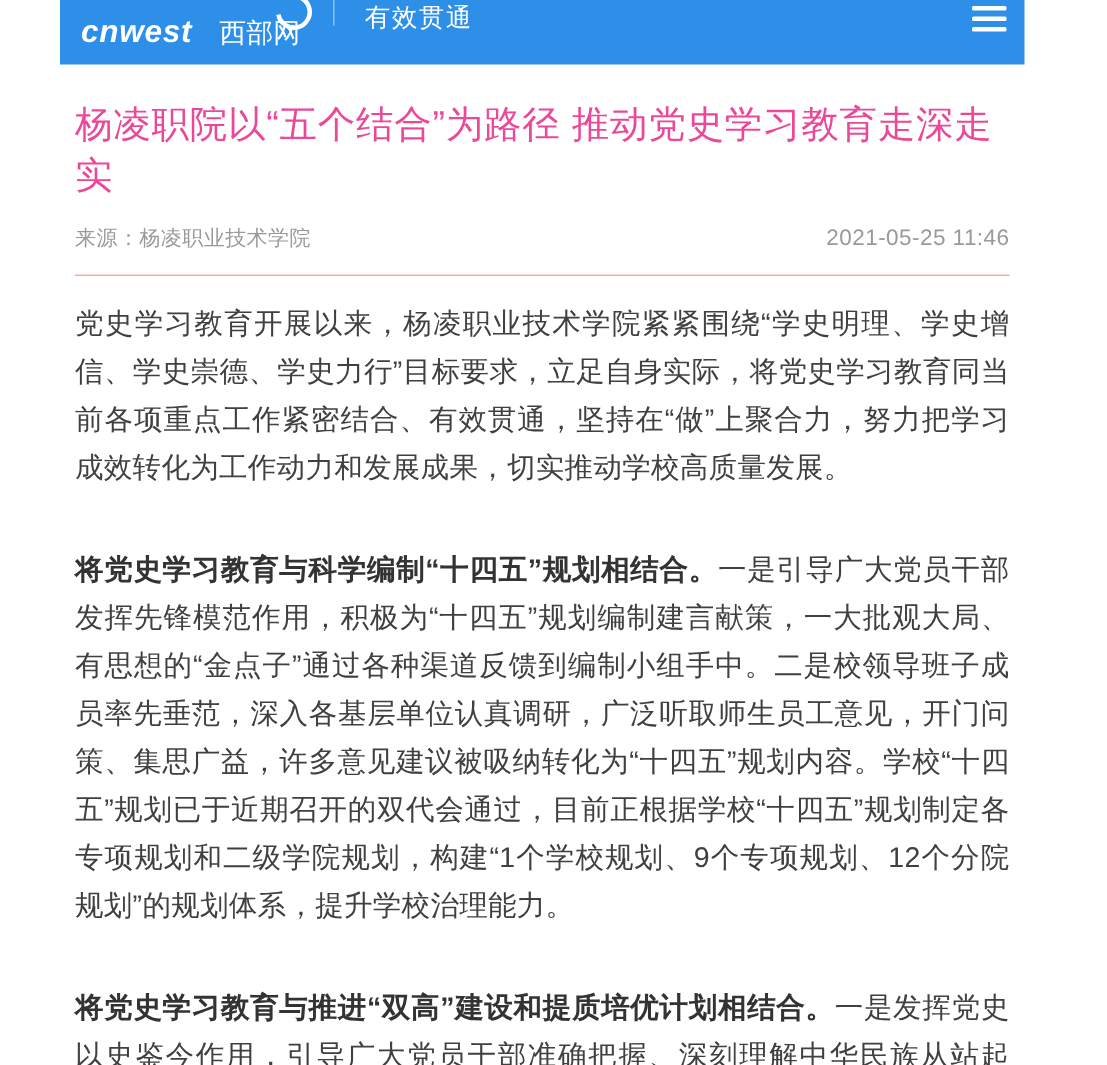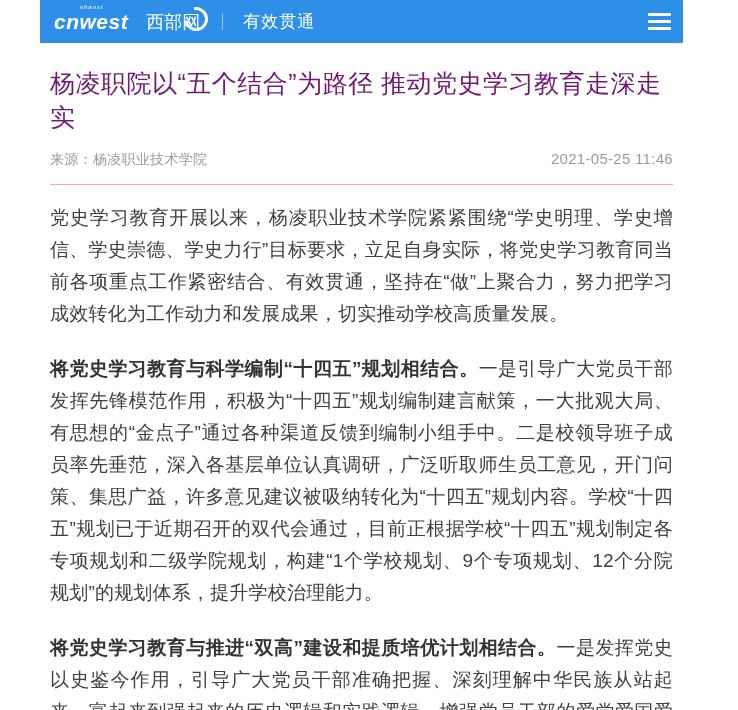--- a/index.html
+++ b/index.html
@@ -14,21 +14,20 @@
     position: absolute;
     left: 40px; top: 0;
     width: 643px;
   }
 
   
   .topbar {
     height: 43px;
     background: #2E8FE8;
     display: flex;
-    align-items: center;
     padding: 0 10px 0 14px;
   }
   .logo {
     display: flex;
     align-items: center;
     position: relative;
     cursor: pointer;
   }
   .logo-en {
     position: relative;
@@ -89,38 +88,38 @@
     background: #ffffff;
     border-radius: 1px;
   }
 
   
   main { padding: 0 10px; }
   h1.article-title {
     margin-top: 24px;
     font-size: 25px;
     font-weight: 400;
-    color: #701a75;
+    color: #ec4899;
     line-height: 1.35;
     letter-spacing: 0.5px;
   }
   .meta {
     margin-top: 15px;
     padding-bottom: 15px;
     border-bottom: 1px solid #fca5a5;
     display: flex;
     justify-content: space-between;
     align-items: baseline;
     font-size: 14px;
     color: #9a9a9a;
     letter-spacing: 0.3px;
   }
   .meta .date { font-size: 15px; text-align: right; }
   article .para {
-    margin-top: 23px;
+    margin-top: 36px;
     font-size: 19px;
     line-height: 32px;
     color: #404040;
     text-align: justify;
     letter-spacing: 0.2px;
   }
   article .para:first-child { margin-top: 17px; }
   article .para strong {
     font-weight: 700;
     color: #333333;

